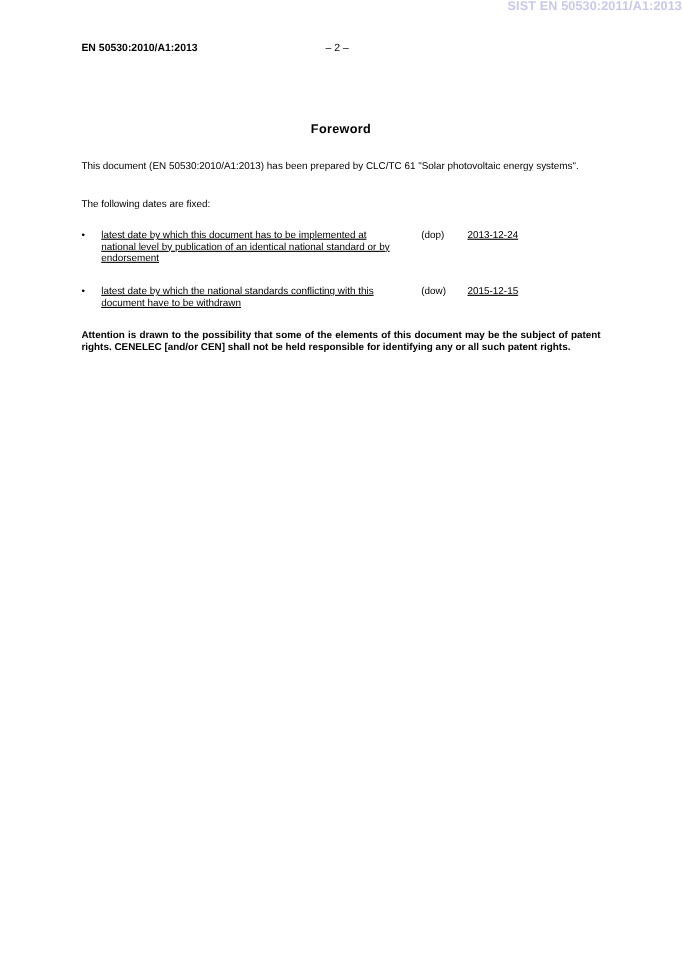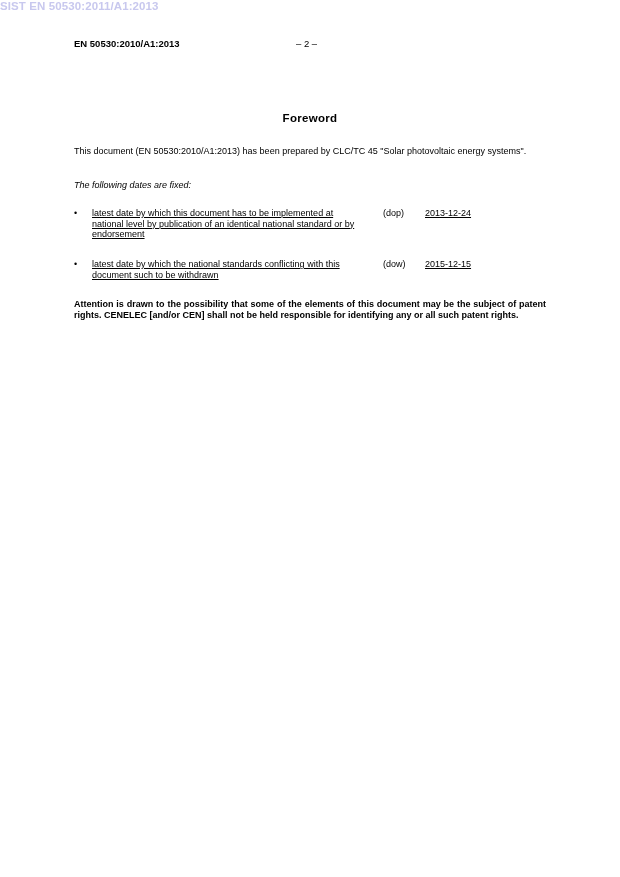--- a/index.html
+++ b/index.html
@@ -13,21 +13,21 @@
       position: relative;
       font-family: "Liberation Sans", sans-serif;
       color: #000000;
       overflow: hidden;
     }
     .watermark {
       position: absolute;
       top: 0px;
       left: 0;
       width: 620px;
-      text-align: left;
+      text-align: right;
       font-size: 11.5px;
       font-weight: bold;
       color: #c8c8ee;
       letter-spacing: 0.1px;
     }
     .header-left {
       position: absolute;
       top: 38px;
       left: 74px;
       font-size: 9.5px;
@@ -51,21 +51,21 @@
     }
     .para {
       position: absolute;
       left: 74px;
       width: 472px;
       font-size: 9px;
       line-height: 10.5px;
       text-align: justify;
     }
     .p1 { top: 146px; }
-    .p2 { top: 180px; font-style: italic; }
+    .p2 { top: 180px; }
     .p3 { top: 299px; font-weight: bold; }
     .bullet-row {
       position: absolute;
       left: 74px;
       width: 472px;
       font-size: 9px;
       line-height: 10.5px;
     }
     .b1 { top: 208px; }
     .b2 { top: 259px; }
@@ -94,30 +94,30 @@
 </head>
 <body>
 
 <div class="watermark">SIST EN 50530:2011/A1:2013</div>
 
 <div class="header-left">EN 50530:2010/A1:2013</div>
 <div class="header-page">– 2 –</div>
 
 <div class="title">Foreword</div>
 
-<div class="para p1">This document (EN 50530:2010/A1:2013) has been prepared by CLC/TC 45 "Solar photovoltaic energy systems".</div>
+<div class="para p1">This document (EN 50530:2010/A1:2013) has been prepared by CLC/TC 61 "Solar photovoltaic energy systems".</div>
 <div class="para p2">The following dates are fixed:</div>
 
 <div class="bullet-row b1">
   <span class="bullet-dot">•</span>
   <span class="bullet-text">latest date by which this document has to be implemented at national level by publication of an identical national standard or by endorsement</span>
   <span class="bullet-code">(dop)</span>
   <span class="bullet-date">2013-12-24</span>
 </div>
 
 <div class="bullet-row b2">
   <span class="bullet-dot">•</span>
-  <span class="bullet-text">latest date by which the national standards conflicting with this document such to be withdrawn</span>
+  <span class="bullet-text">latest date by which the national standards conflicting with this document have to be withdrawn</span>
   <span class="bullet-code">(dow)</span>
   <span class="bullet-date">2015-12-15</span>
 </div>
 
 <div class="para p3">Attention is drawn to the possibility that some of the elements of this document may be the subject of patent rights. CENELEC [and/or CEN] shall not be held responsible for identifying any or all such patent rights.</div>
 
 </body></html>

